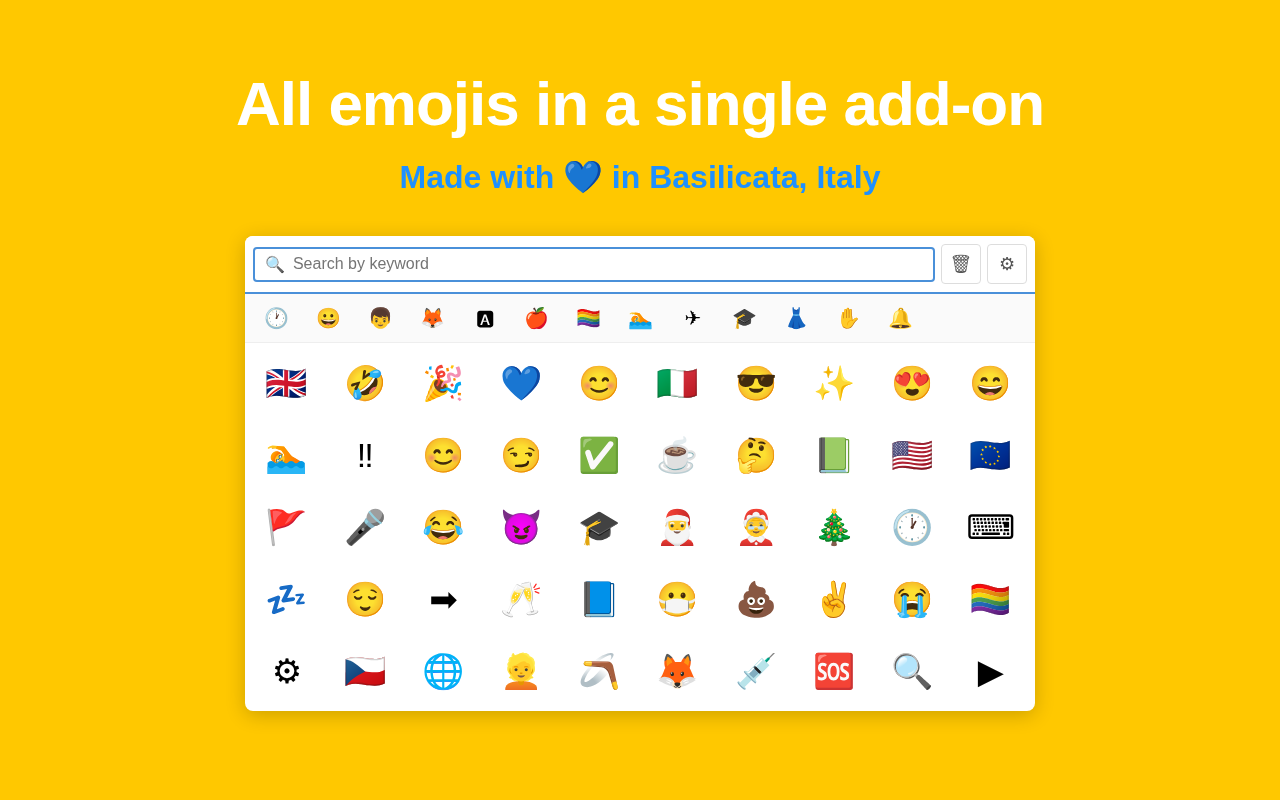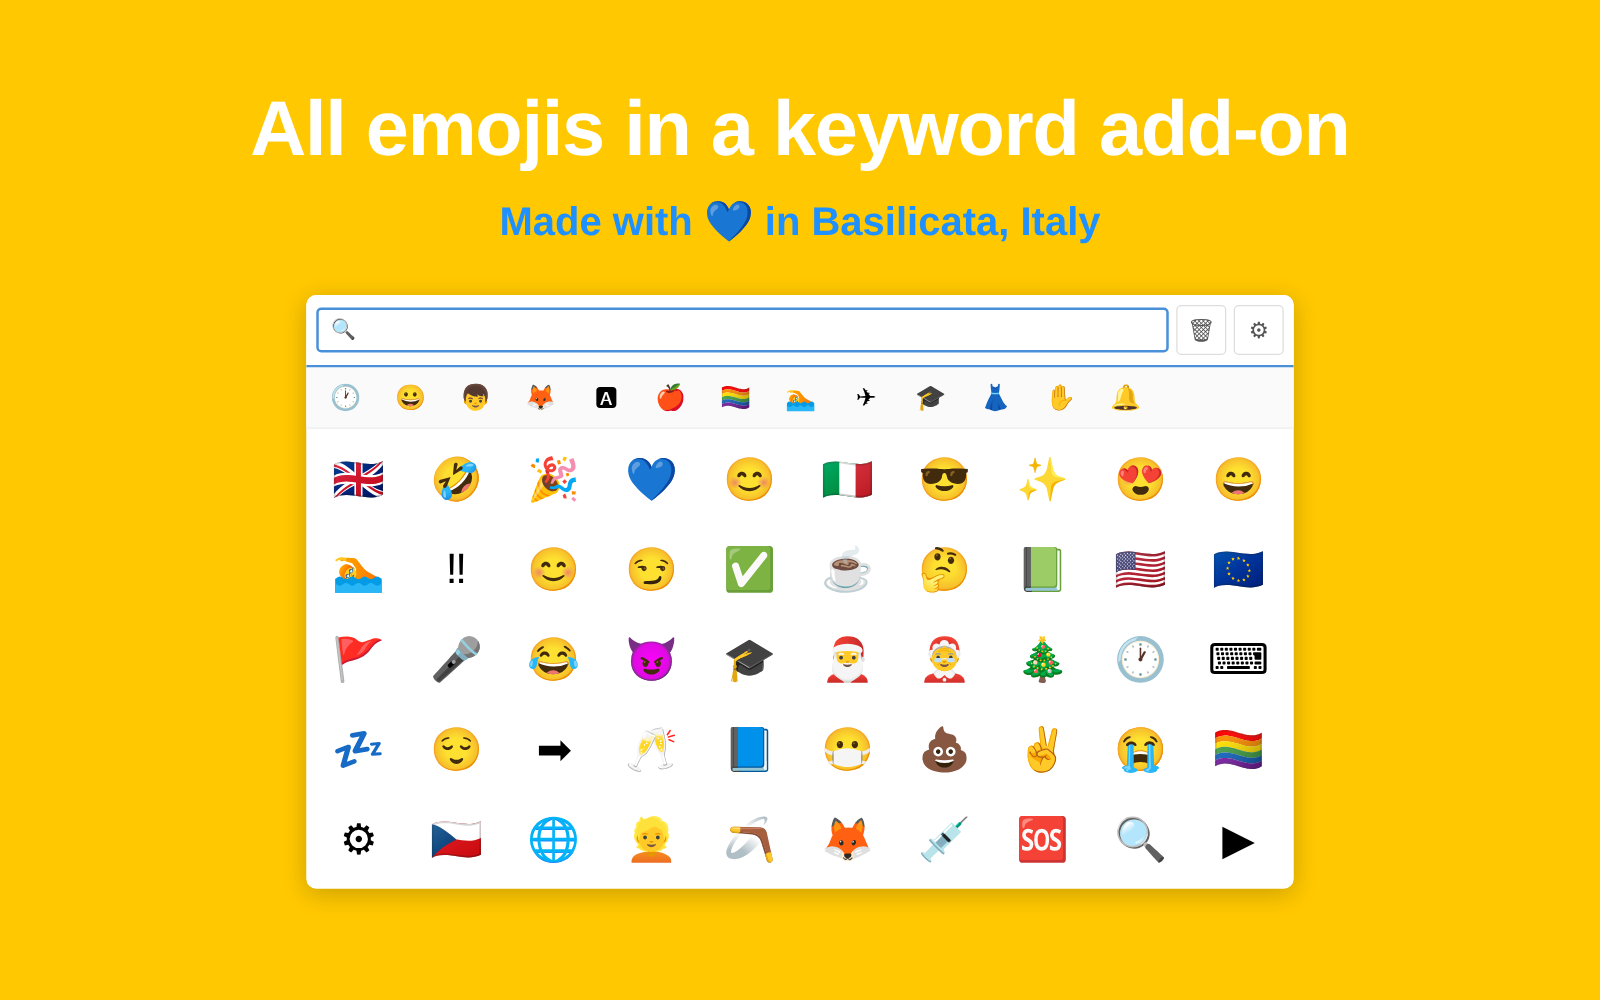--- a/index.html
+++ b/index.html
@@ -136,32 +136,33 @@
       justify-content: center;
       font-size: 34px;
       cursor: pointer;
       border-radius: 4px;
     }
   </style>
 </head>
 <body>
 
 <div class="hero-section">
-  <h1 class="main-title">All emojis in a keyword add-on</h1>
+  <h1 class="main-title">All emojis in a single add-on</h1>
   <p class="subtitle">
     <span>Made with</span>
     <span class="heart">💙</span>
     <span>in Basilicata, Italy</span>
   </p>
 
   <div class="panel">
 
     <div class="search-bar">
       <div class="search-input-wrapper">
         <span class="search-icon">🔍</span>
+        <input class="search-input" type="text" placeholder="Search by keyword" style="">
       </div>
       <button class="icon-btn">🗑</button>
       <button class="icon-btn">⚙</button>
     </div>
 
     <div class="category-bar">
     <button class="cat-btn">🕐</button>
         <button class="cat-btn">😀</button>
         <button class="cat-btn">👦</button>
         <button class="cat-btn">🦊</button>

